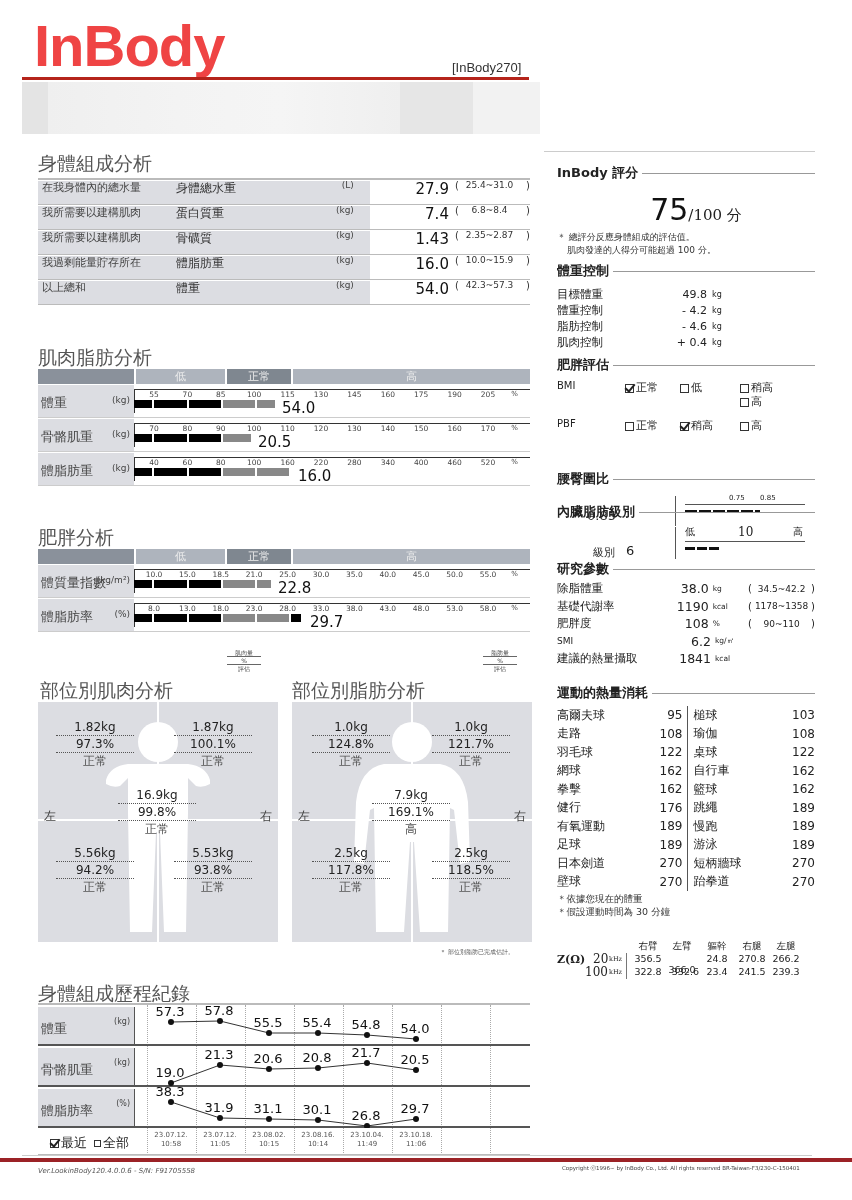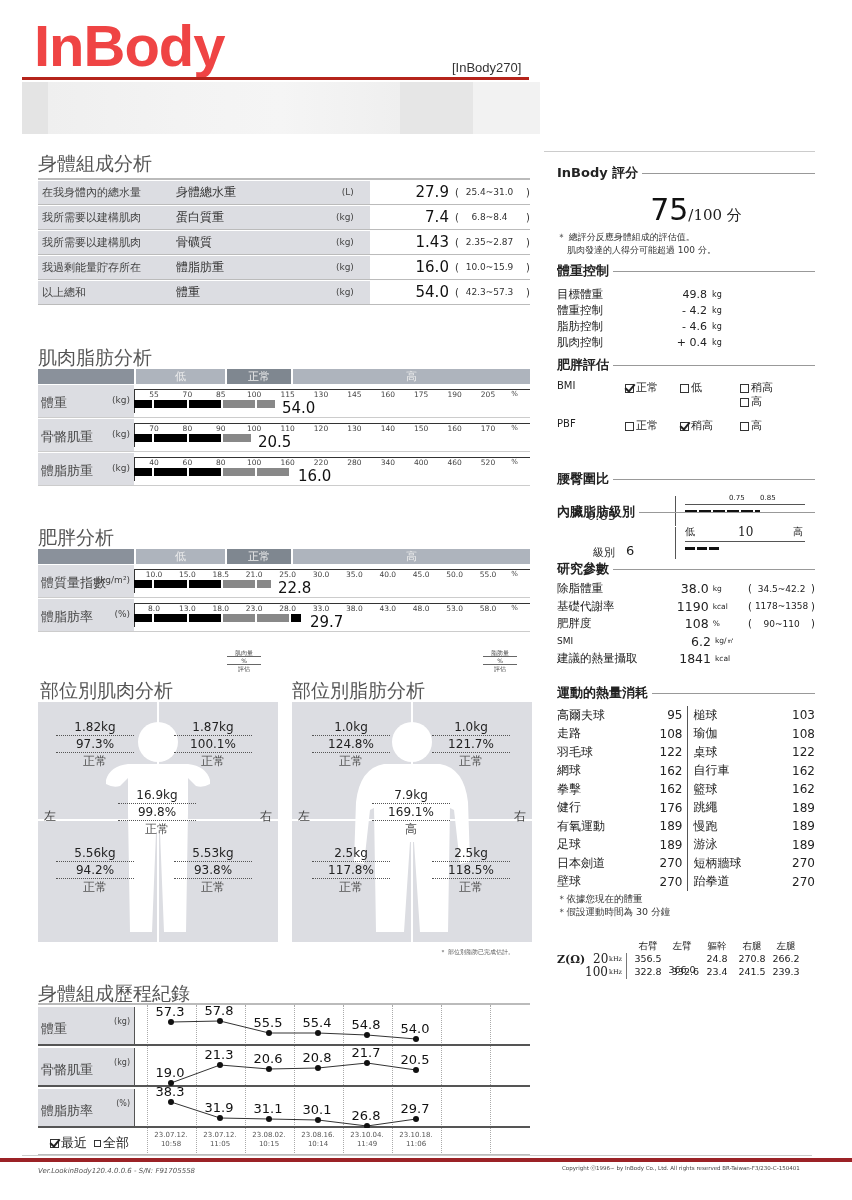--- a/index.html
+++ b/index.html
@@ -5,21 +5,21 @@
 *{box-sizing:border-box;margin:0;padding:0}
 body{width:852px;height:1200px;background:#fff;font-family:"DejaVu Sans","Liberation Sans",sans-serif;color:#222;position:relative;overflow:hidden}
 .abs{position:absolute}
 .logo{left:34px;top:14px;font-family:"Liberation Sans",sans-serif;font-weight:bold;font-size:58px;color:#ef4444;letter-spacing:-1px;line-height:64px}
 .model{left:452px;top:60px;font-size:13px;color:#333;font-family:"Liberation Sans",sans-serif}
 .redline{left:22px;top:77px;width:507px;height:3px;background:#b5241b}
 .blurbar{left:22px;top:82px;width:518px;height:52px;background:linear-gradient(90deg,#e4e4e4 0,#e4e4e4 5%,#efefef 5%,#f3f3f3 30%,#f5f5f5 50%,#efefef 73%,#e6e6e6 73%,#e6e6e6 87%,#f2f2f2 87%)}
 .sec-title{font-size:19px;color:#555;font-family:"DejaVu Sans",sans-serif}
 
 .comp{left:38px;top:178px;width:492px}
-.comp-row{height:25px;border-bottom:1px solid #bbb;display:flex;align-items:center;position:relative}
+.comp-row{height:25px;border-bottom:1px solid #bbb;display:flex;align-items:flex-start;position:relative}
 .comp-row .gray{position:absolute;left:0;top:1px;width:332px;height:23px;background:#dcdde2}
 .comp-row .desc{position:relative;width:145px;padding-left:4px;font-size:11px;color:#444}
 .comp-row .name{position:relative;width:155px;font-size:12px;color:#333}
 .comp-row .unit{position:relative;width:32px;font-size:9px;color:#444;text-align:right}
 .comp-row .val{position:relative;width:100px;text-align:right;font-size:15px;color:#111}
 .comp-row .rng{position:relative;width:60px;text-align:center;font-size:9px;color:#333;padding-left:4px}
 .comp-row .paren{position:relative;font-size:10px;color:#333}
 
 .bars{left:38px;width:492px}
 .band{height:15px;display:flex;background:#fff}

